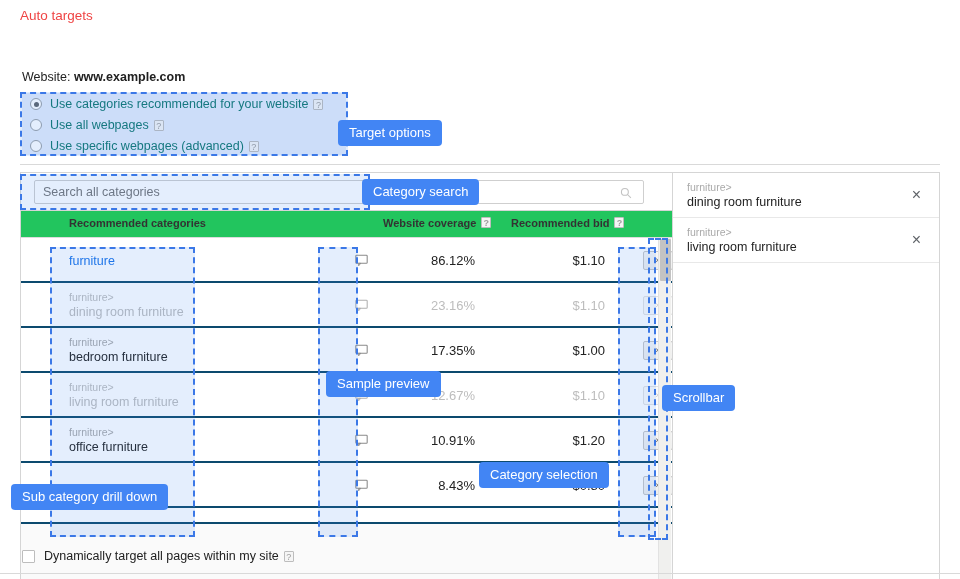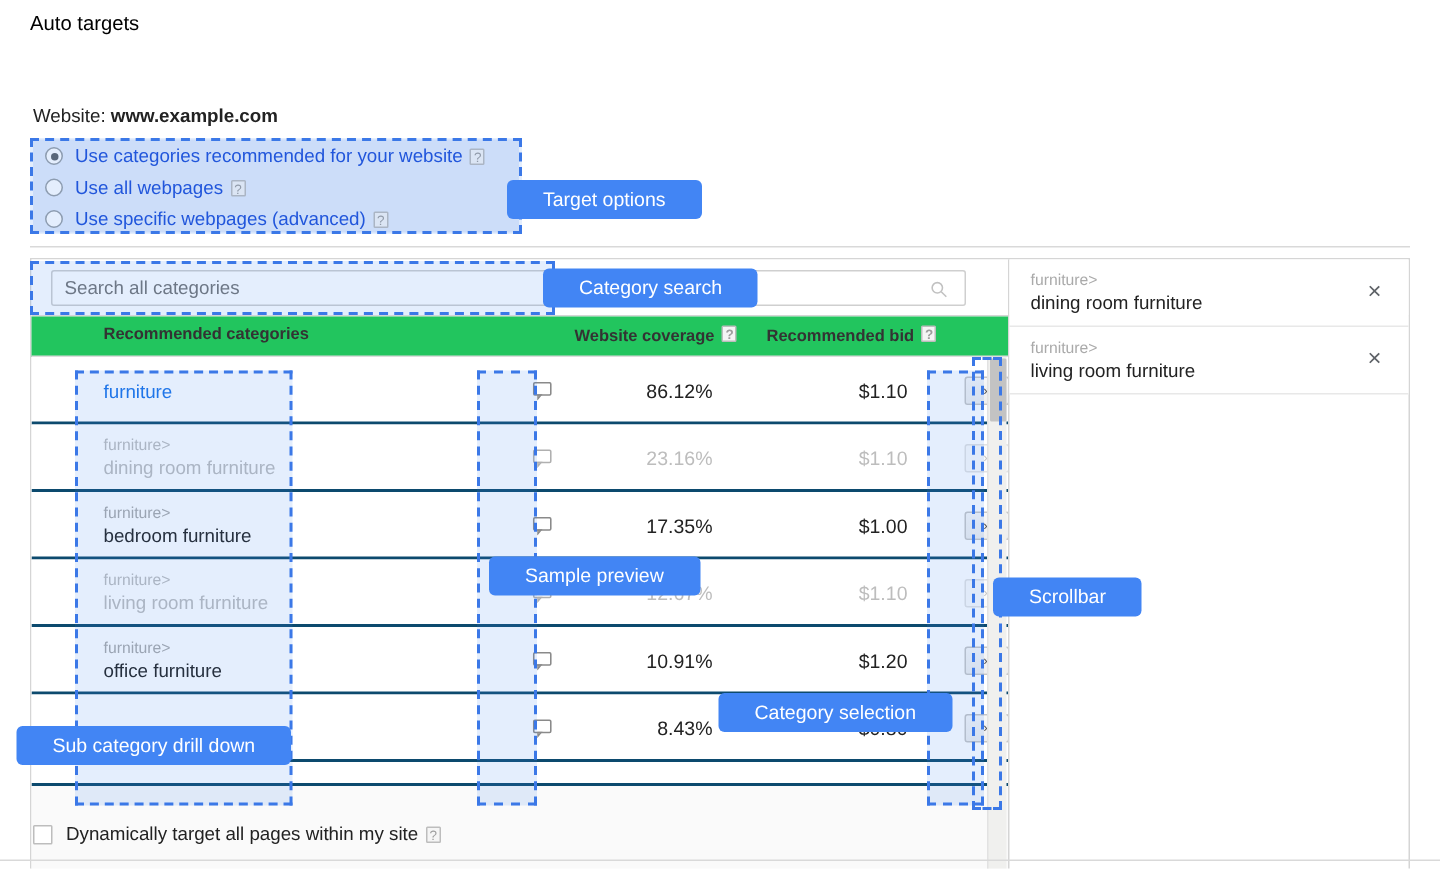--- a/index.html
+++ b/index.html
@@ -7,38 +7,38 @@
     width:960px;height:579px;overflow:hidden;
     background:#ffffff;
     font-family:"Liberation Sans","DejaVu Sans",sans-serif;
     color:#222222;
     position:relative;
     -webkit-font-smoothing:antialiased;
   }
   .page{position:absolute;inset:0;}
 
   
-  .h-title{position:absolute;left:20px;top:8px;font-size:13.5px;color:#000000;}
+  .h-title{position:absolute;left:20px;top:8px;font-size:13.5px;color:#ef4444;}
   .h-desc{position:absolute;left:22px;top:37px;font-size:12.5px;color:#222;white-space:nowrap;}
   .h-desc a{color:#1a73e8;text-decoration:none;}
   .h-site{position:absolute;left:22px;top:70px;font-size:12.5px;color:#222;}
   .h-site b{font-weight:bold;}
 
   
   .radios{position:absolute;left:22px;top:93px;width:324px;height:62px;background:#e3ecfb;}
   .radio-row{position:relative;height:20px;margin-left:8px;padding-top:1px;display:flex;align-items:center;}
   .radio{
     width:12px;height:12px;border-radius:50%;border:1px solid #9aa0a6;background:#fff;
     box-sizing:border-box;flex:0 0 auto;position:relative;
   }
   .radio.on:after{
     content:"";position:absolute;left:2.5px;top:2.5px;width:5px;height:5px;border-radius:50%;
     background:#5f6368;
   }
-  .radio-label{font-size:12.5px;color:#1d4ed8;margin-left:8px;white-space:nowrap;}
+  .radio-label{font-size:12.5px;color:#0f766e;margin-left:8px;white-space:nowrap;}
   .qmark{
     display:inline-block;width:10px;height:11px;line-height:11px;text-align:center;
     border:1px solid #bdbdbd;background:#f5f5f5;color:#9e9e9e;font-size:9px;
     margin-left:5px;vertical-align:1px;border-radius:1px;box-sizing:border-box;
   }
 
   
   .rule{position:absolute;left:20px;width:920px;height:1px;background:#d9d9d9;}
 
   
@@ -101,21 +101,21 @@
   
   .bottom-row{position:absolute;left:22px;top:549px;display:flex;align-items:center;}
   .checkbox{width:13px;height:13px;border:1px solid #bdbdbd;background:#fff;box-sizing:border-box;border-radius:1px;}
   .bottom-label{font-size:12.5px;color:#222;margin-left:9px;white-space:nowrap;}
 
   
   .dash{position:absolute;border:2px dashed #3b78e7;box-sizing:border-box;background:rgba(66,133,244,.14);pointer-events:none;}
   .dash.nofill{background:transparent;}
   .callout{
     position:absolute;background:#4285f4;color:#fff;border-radius:4px;
-    font-size:13px;line-height:26px;height:26px;padding:0 24px;white-space:nowrap;
+    font-size:13px;line-height:26px;height:26px;padding:0 11px;white-space:nowrap;
   }
 </style>
 </head>
 <body>
 
 <div class="page">
 
   <div class="h-title">Auto targets</div>
 
 

